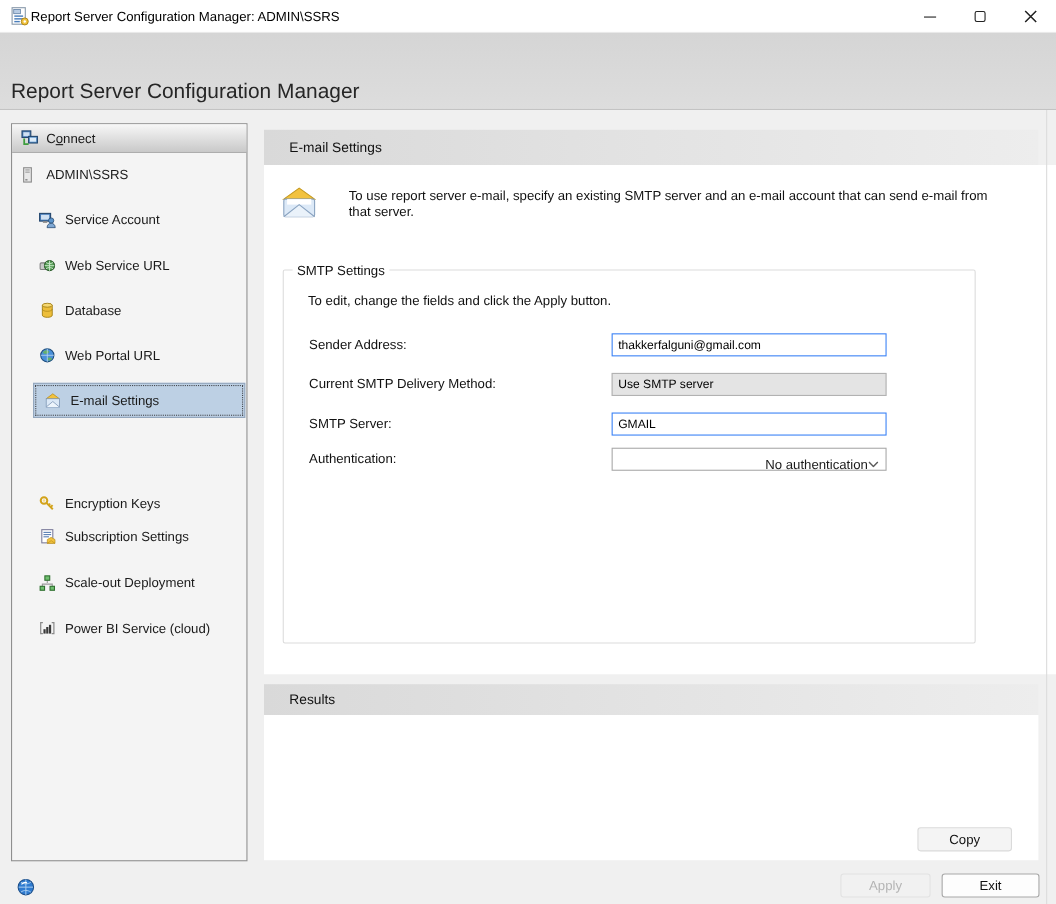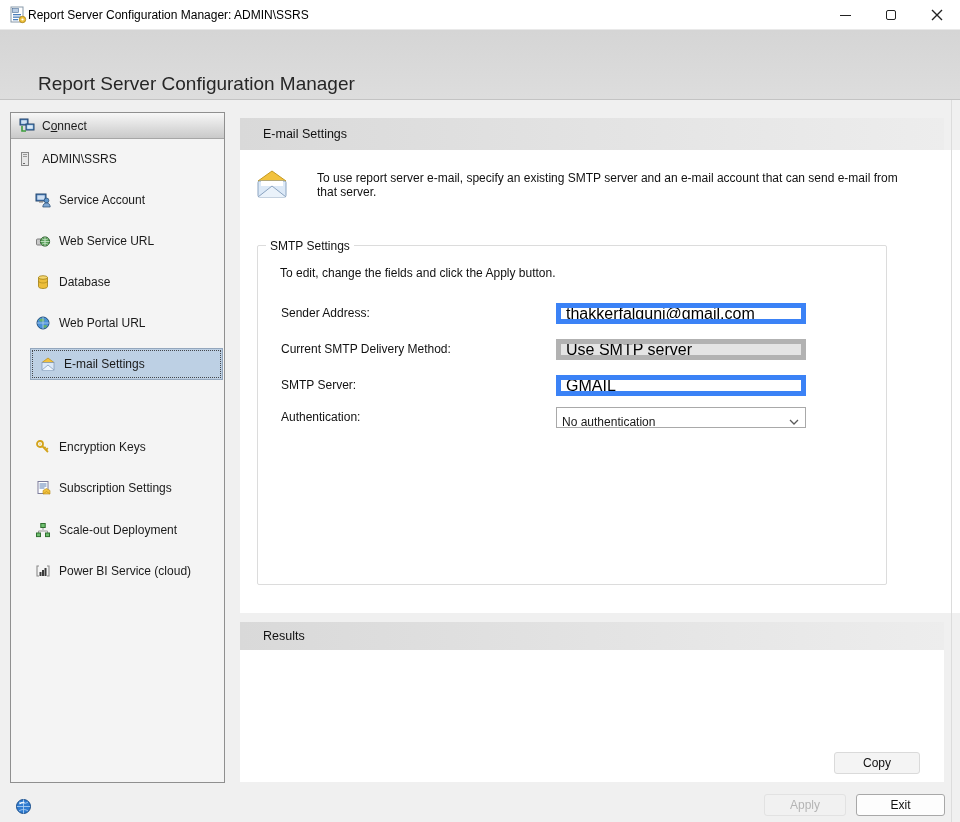--- a/index.html
+++ b/index.html
@@ -22,21 +22,21 @@
   .glyph-min { display:block; width:11px; border-top:1.4px solid #222; }
   .glyph-max { display:block; width:10px; height:10px; border:1.4px solid #222; border-radius:2px; }
   
   .header-band {
     position:absolute; left:0; top:30px; width:960px; height:70px;
     background:linear-gradient(#d5d5d5, #dddddd);
     border-bottom:1px solid #c3c3c3;
   }
   .header-band .big-title {
     position:absolute; left:10px; top:70px; transform:translateY(-100%);
-    font-size:19px; color:#262626; padding-bottom:5px;margin-left:28px;
+    font-size:19px; color:#262626; padding-bottom:5px;
   }
   
   .sidebar {
     position:absolute; left:10px; top:112px; width:215px; height:671px;
     background:#f4f4f4; border:1px solid #8f8f8f;
   }
   .connect-header {
     position:absolute; left:0; top:0; width:100%; height:26px;
     background:linear-gradient(#f7f7f7, #c9c9c9);
     border-bottom:1px solid #a6a6a6;
@@ -76,28 +76,28 @@
     border:1px solid #dcdcdc; border-radius:2px;
   }
   .groupbox-legend {
     position:absolute; left:8px; top:-7px; background:#ffffff; padding:0 4px;
     font-size:12px; color:#111;
   }
   .gb-hint { position:absolute; left:22px; top:20px; font-size:12px; color:#111; }
   .field-label { position:absolute; left:23px; height:21px; line-height:21px; font-size:12px; color:#111; }
   .field-value { position:absolute; left:298px; width:250px; height:21px; }
   .txt-input {
-    width:100%; height:100%; border:5px solid #3b82f6; background:#fff;
-    font-family:"Liberation Sans", sans-serif; font-size:16px; color:#000;
+    width:100%; height:100%; border:1px solid #3b82f6; background:#fff;
+    font-family:"Liberation Sans", sans-serif; font-size:11px; color:#000;
     padding:3px 5px;
   }
   .txt-input.readonly { background:#e4e4e4; border-color:#b2b2b2; }
   .combo {
     width:100%; height:100%; border:1px solid #a9a9a9; background:#fff;
-    display:flex; align-items:center; justify-content:space-between;
+    display:flex; align-items:center; justify-content:flex-end;
     padding:8px 6px 0 5px; cursor:default;
   }
   
   #results-header { top:622px; height:28px; }
   .results-body {
     position:absolute; left:240px; top:650px; width:704px; height:132px;
     background:#ffffff;
   }
   .btn {
     font-family:"Liberation Sans", sans-serif; font-size:12px; color:#111;
@@ -225,21 +225,21 @@
       <svg width="16" height="16" viewBox="0 0 16 16">
         <path d="M2 6.5 L8 2 L14 6.5 Z" fill="#f2c23e" stroke="#b98c1a" stroke-width="0.7"></path>
         <rect x="2" y="6.5" width="12" height="7.5" fill="#dce9f7" stroke="#7a93b3" stroke-width="0.7"></rect>
         <path d="M2 14 L8 9 L14 14" fill="#eef5fc" stroke="#7a93b3" stroke-width="0.7"></path>
       </svg>
     </span>
     <span>E-mail Settings</span>
   </div>
 
 
-  <div class="tree-item" style="top:324px">
+  <div class="tree-item" style="top:335px">
     <span class="ticon">
       <svg width="16" height="16" viewBox="0 0 16 16">
         <circle cx="5" cy="5" r="3" fill="none" stroke="#d3a31a" stroke-width="1.8"></circle>
         <path d="M7.2 7.2 L13 13 M11 11 l1.8-1.8 M9.2 9.2 l1.4-1.4" stroke="#d3a31a" stroke-width="1.8" fill="none"></path>
         <circle cx="5" cy="5" r="1.1" fill="#f6dc8a"></circle>
       </svg>
     </span>
     <span>Encryption Keys</span>
   </div>
 

